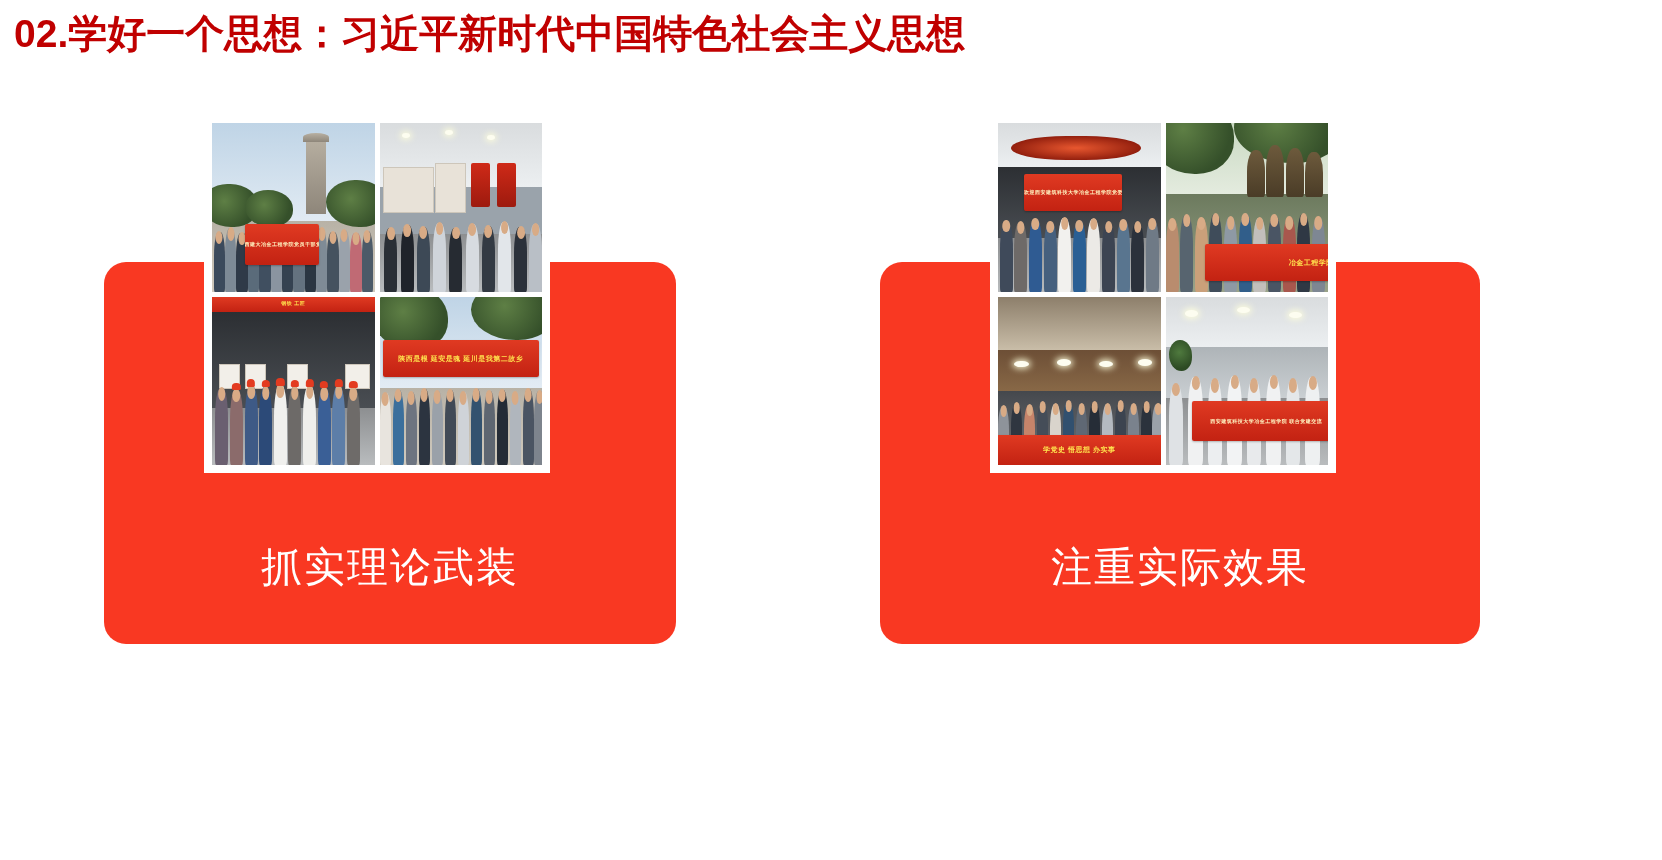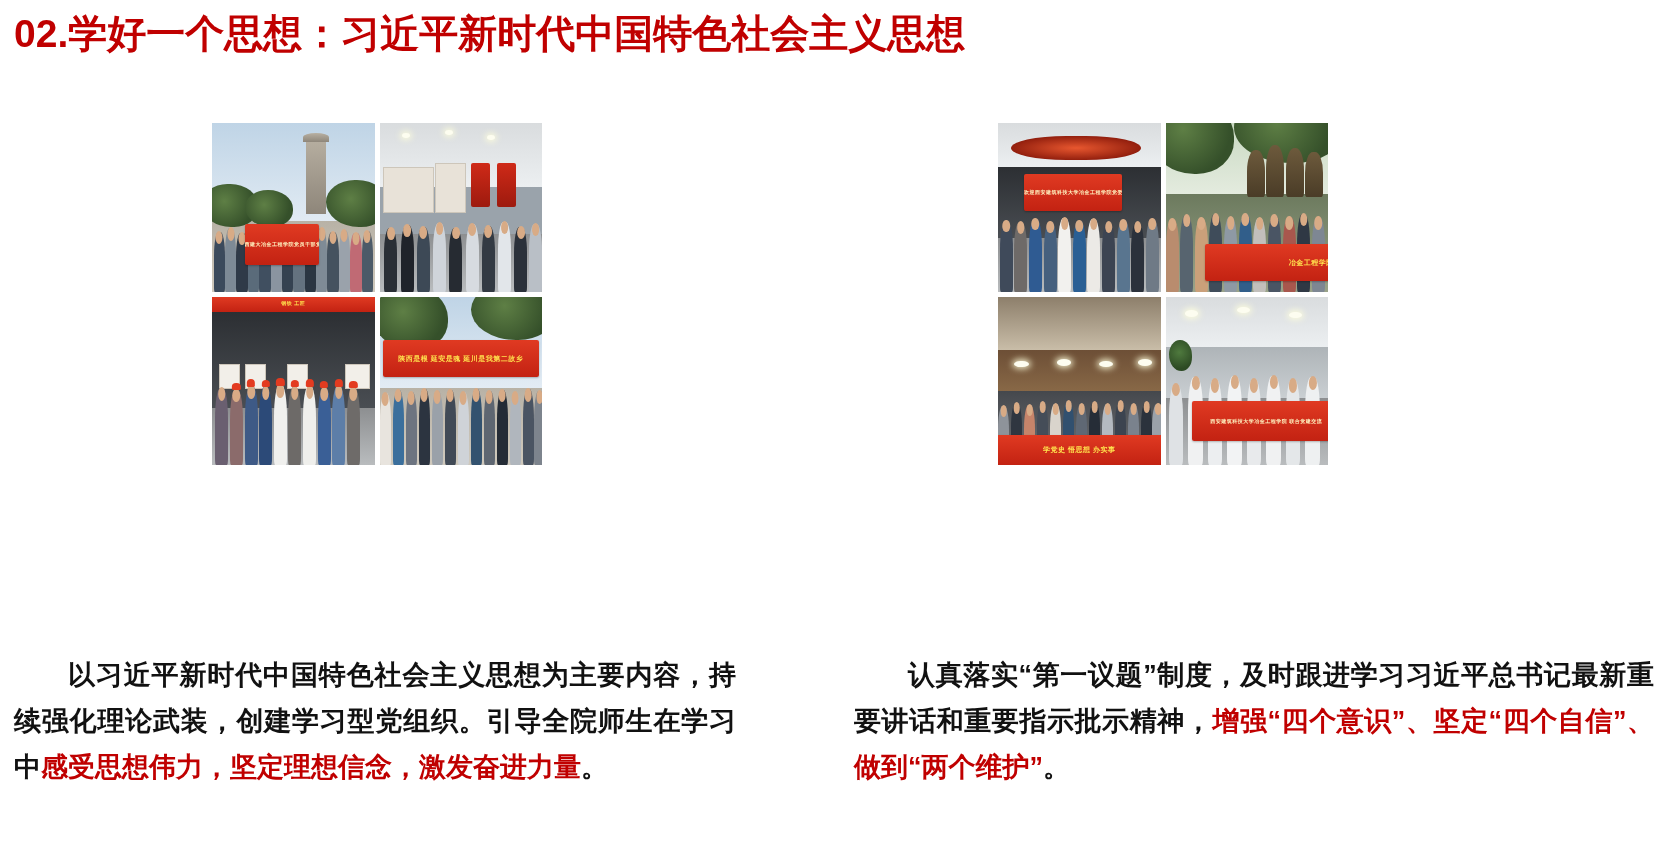--- a/index.html
+++ b/index.html
@@ -221,20 +221,23 @@
   }
   .hl { color: #C00000; }
 </style>
 </head>
 <body>
 
 <div class="slide-title">02.学好一个思想：习近平新时代中国特色社会主义思想</div>
 
 <div class="column left">
 
+  <div class="red-card">
+    <div class="card-heading">抓实理论武装</div>
+  </div>
 
   <div class="photo-frame">
 
     <div class="photo">
       <div class="sky" style="height:62%"></div>
       <div class="ground" style="height:42%"></div>
       <div class="pagoda" style="left:58%;top:8%;width:12%;height:46%"></div>
       <div class="pagoda" style="left:56%;top:6%;width:16%;height:5%;border-radius:50% 50% 0 0"></div>
       <div class="foliage" style="left:-6%;top:36%;width:34%;height:26%"></div>
       <div class="foliage" style="left:20%;top:40%;width:30%;height:22%"></div>
@@ -430,28 +433,28 @@
             <span class="head" style="width:60%;height:18%"></span>
           </div>
         <div class="person" style="left:95%;width:7%;height:84%;background:#7d848d">
             <span class="head" style="width:60%;height:19%"></span>
           </div>
       </div>
     </div>
 
   </div>
 
-  <div class="body-text">
-    <span>以习近平新时代中国特色社会主义思想为主要内容，持续强化理论武装，创建学习型党组织。引导全院师生在学习中</span><span class="hl">感受思想伟力，坚定理想信念，激发奋进力量</span><span>。</span>
+
+</div>
+
+<div class="column right">
+
+  <div class="red-card">
+    <div class="card-heading">注重实际效果</div>
   </div>
-
-</div>
-
-<div class="column right">
-
 
   <div class="photo-frame">
 
     <div class="photo">
       <div class="indoor-ceiling" style="height:26%"></div>
       <div class="dark-wall" style="top:26%;height:44%"></div>
       <div class="indoor-floor" style="height:32%"></div>
       <div class="screen-red" style="left:8%;top:8%;width:80%;height:14%;background:radial-gradient(ellipse at 50% 50%,#e8572f,#8e1c0c 75%);border-radius:50%/60%"></div>
       <div class="banner" style="left:16%;top:30%;width:60%;height:22%">
         <div class="banner-text small">欢迎西安建筑科技大学冶金工程学院党委书记马立峰一行莅临</div>
@@ -630,17 +633,14 @@
             <span class="head" style="width:56%;height:16%"></span>
           </div>
       </div>
       <div class="banner" style="left:16%;top:62%;width:92%;height:24%">
         <div class="banner-text small">西安建筑科技大学冶金工程学院 联合党建交流</div>
       </div>
     </div>
 
   </div>
 
-  <div class="body-text">
-    <span>认真落实“第一议题”制度，及时跟进学习习近平总书记最新重要讲话和重要指示批示精神，</span><span class="hl">增强“四个意识”、坚定“四个自信”、做到“两个维护”</span><span>。</span>
-  </div>
 
 </div>
 
 </body></html>

